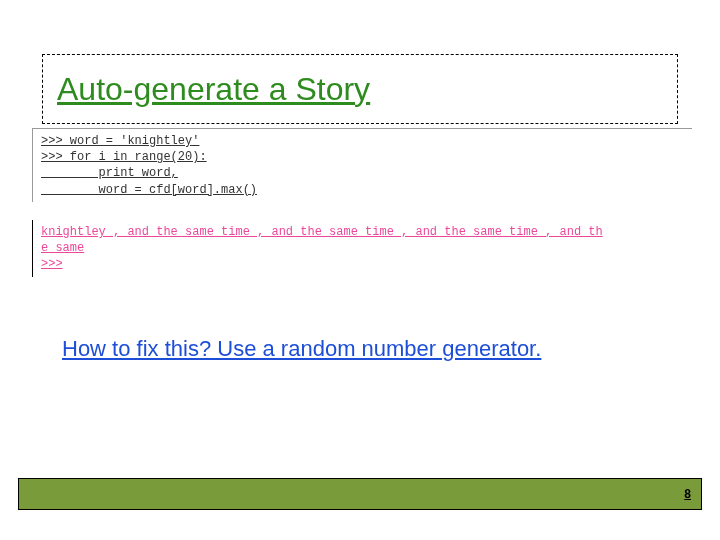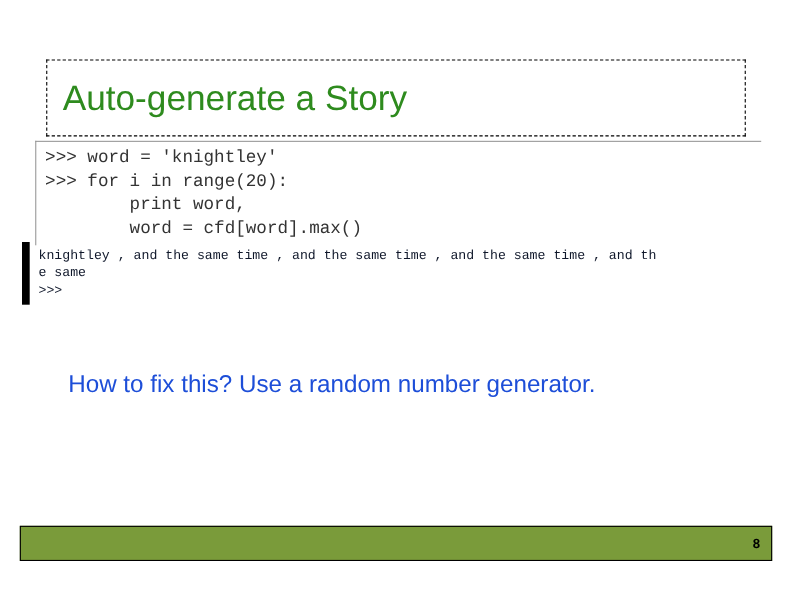--- a/index.html
+++ b/index.html
@@ -1,15 +1,15 @@
 <!DOCTYPE html>
 <html><head>
 <meta charset="utf-8">
 <style>
-  * { margin: 0; padding: 0; box-sizing: border-box; }
+  * { margin: 0; padding: 0; box-sizing: border-box; text-decoration: underline; }
   body {
     width: 720px;
     height: 540px;
     background: #ffffff;
     font-family: Verdana, Geneva, sans-serif;
     position: relative;
     overflow: hidden;
   }
   .title-box {
     position: absolute;
@@ -30,36 +30,36 @@
   }
   .code-block {
     position: absolute;
     top: 128px;
     left: 32px;
     width: 660px;
     border-top: 1px solid #999;
     border-left: 1px solid #999;
     padding: 4px 8px 4px 8px;
     font-family: "Courier New", Courier, monospace;
-    font-size: 16px;
+    font-size: 12px;
     line-height: 1.35;
     color: #333;
     white-space: pre;
   }
   .output-block {
     position: absolute;
     top: 220px;
-    left: 20px;
+    left: 32px;
     width: 660px;
-    border-left: 7px solid #000000;
+    border-left: 1px solid #000000;
     padding: 4px 8px 4px 8px;
     font-family: "Courier New", Courier, monospace;
     font-size: 12px;
     line-height: 1.35;
-    color: #0f172a;
+    color: #ec4899;
     white-space: pre;
   }
   .question-text {
     position: absolute;
     top: 336px;
     left: 62px;
     font-size: 22px;
     color: #1d4ed8;
   }
   .footer-bar {

